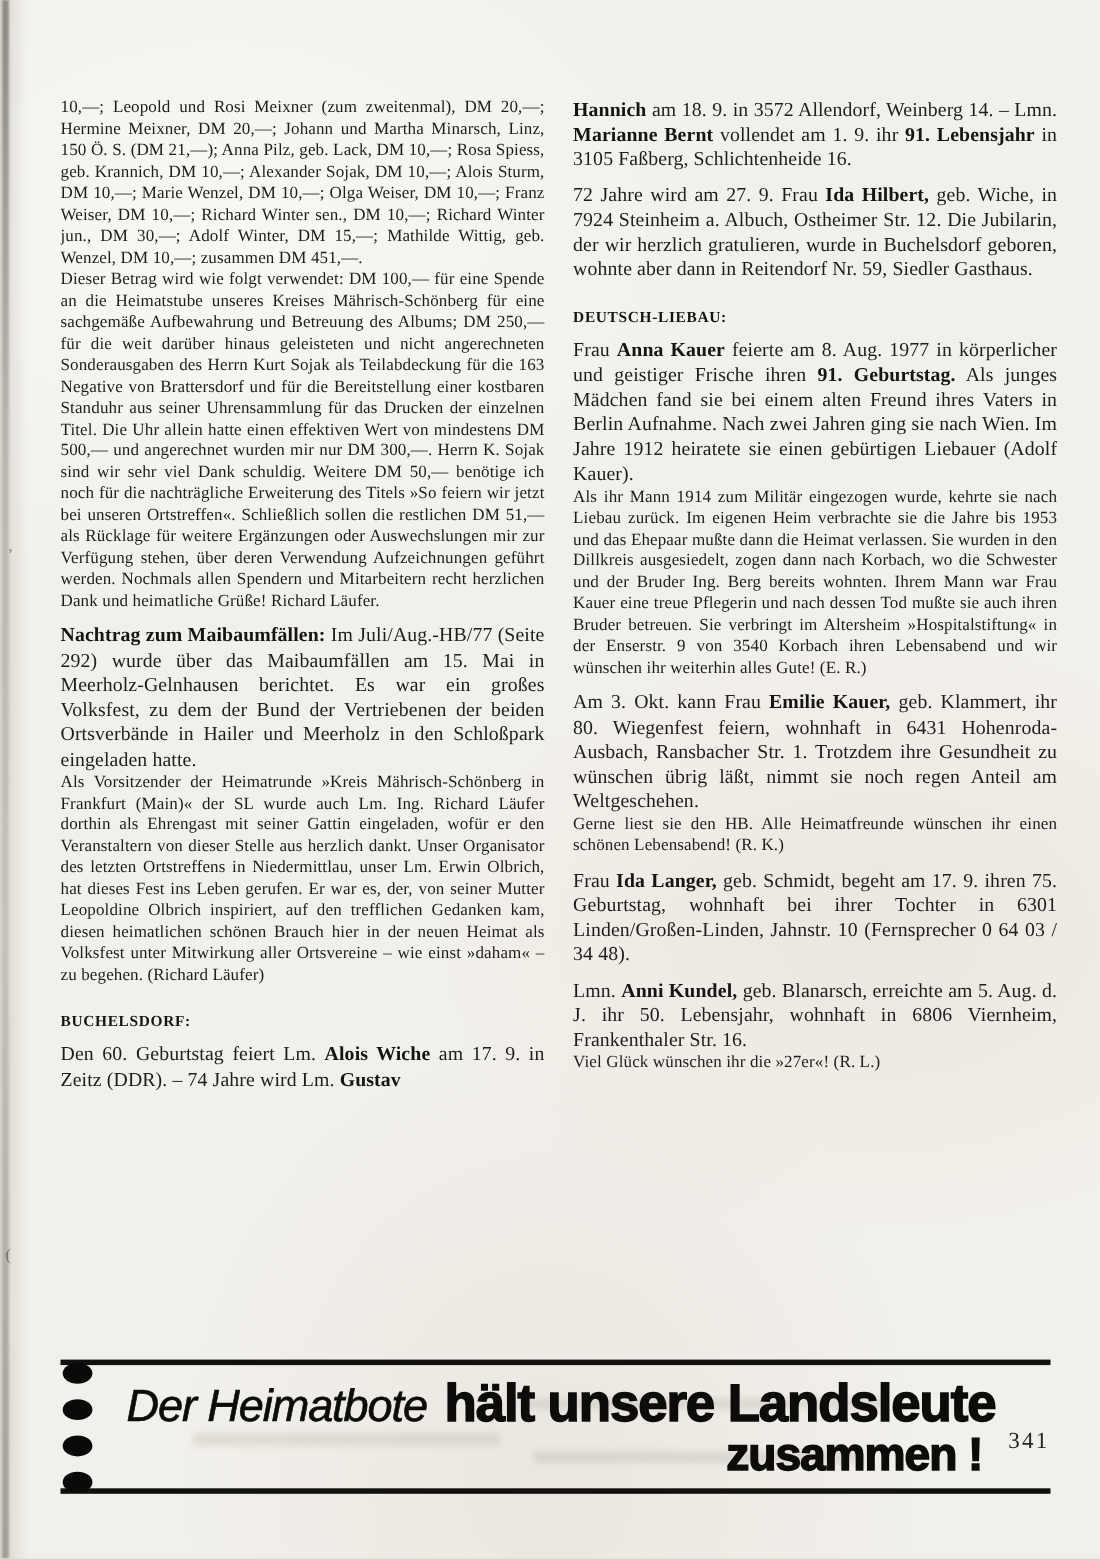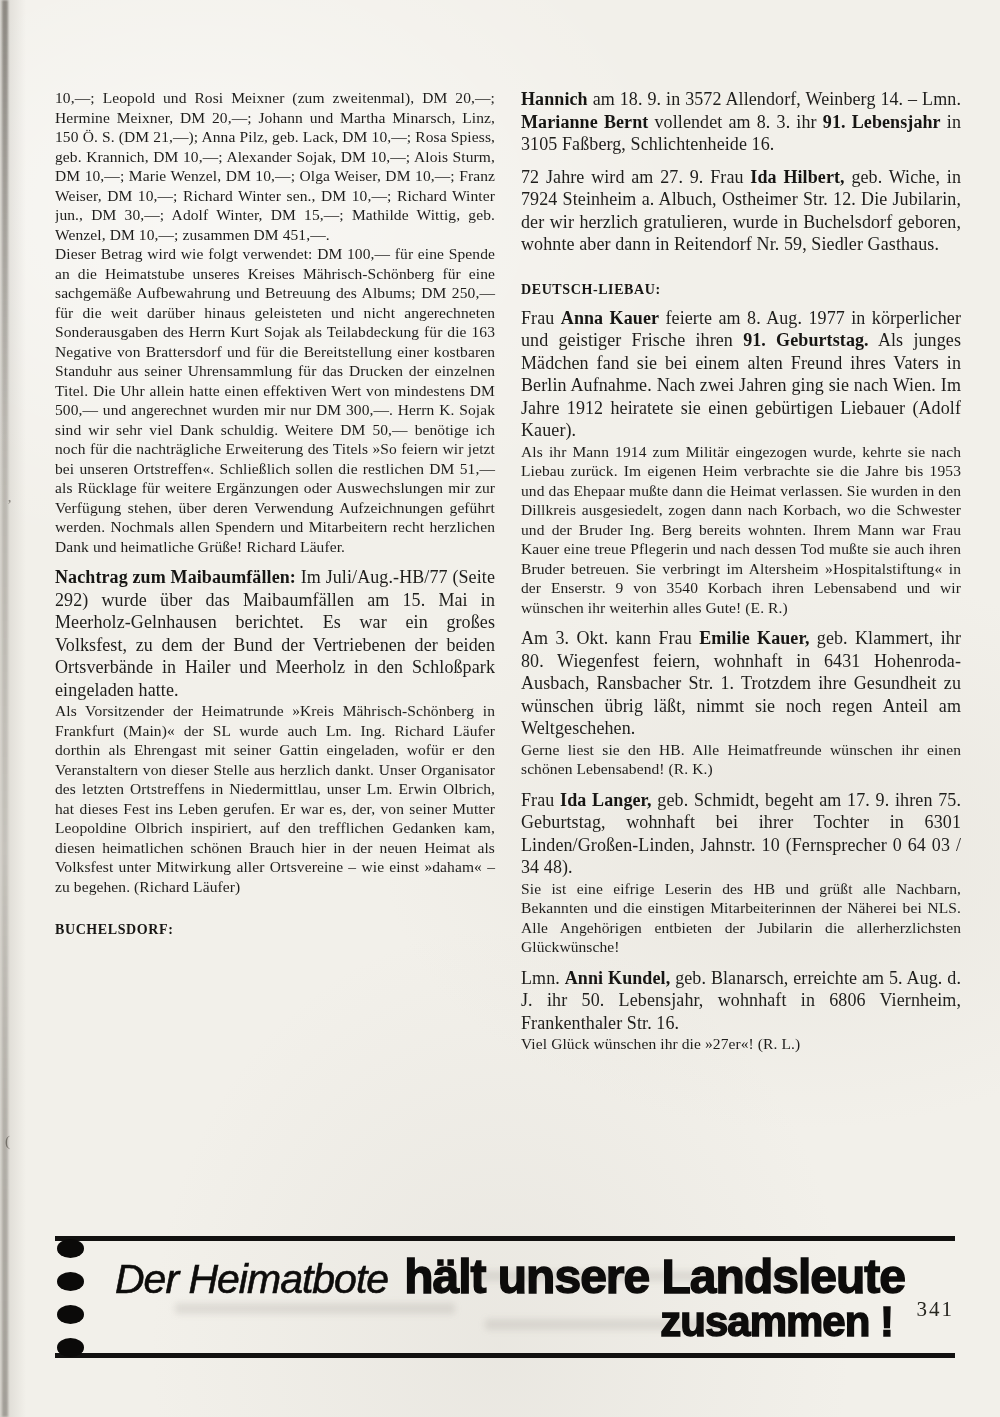--- a/index.html
+++ b/index.html
@@ -84,31 +84,31 @@
   <span class="margin-mark mark-a">’</span>
   <span class="margin-mark mark-b">(</span>
 
   <main class="columns">
     <section class="col">
         <p class="small"><span>10,—; Leopold und Rosi Meixner (zum zweitenmal), DM 20,—; Hermine Meixner, DM 20,—; Johann und Martha Minarsch, Linz, 150 Ö. S. (DM 21,—); Anna Pilz, geb. Lack, DM 10,—; Rosa Spiess, geb. Krannich, DM 10,—; Alexander Sojak, DM 10,—; Alois Sturm, DM 10,—; Marie Wenzel, DM 10,—; Olga Weiser, DM 10,—; Franz Weiser, DM 10,—; Richard Winter sen., DM 10,—; Richard Winter jun., DM 30,—; Adolf Winter, DM 15,—; Mathilde Wittig, geb. Wenzel, DM 10,—; zusammen DM 451,—.</span></p>
         <p class="small"><span>Dieser Betrag wird wie folgt verwendet: DM 100,— für eine Spende an die Heimatstube unseres Kreises Mährisch-Schönberg für eine sachgemäße Aufbewahrung und Betreuung des Albums; DM 250,— für die weit darüber hinaus geleisteten und nicht angerechneten Sonderausgaben des Herrn Kurt Sojak als Teilabdeckung für die 163 Negative von Brattersdorf und für die Bereitstellung einer kostbaren Standuhr aus seiner Uhrensammlung für das Drucken der einzelnen Titel. Die Uhr allein hatte einen effektiven Wert von mindestens DM 500,— und angerechnet wurden mir nur DM 300,—. Herrn K. Sojak sind wir sehr viel Dank schuldig. Weitere DM 50,— benötige ich noch für die nachträgliche Erweiterung des Titels »So feiern wir jetzt bei unseren Ortstreffen«. Schließlich sollen die restlichen DM 51,— als Rücklage für weitere Ergänzungen oder Auswechslungen mir zur Verfügung stehen, über deren Verwendung Aufzeichnungen geführt werden. Nochmals allen Spendern und Mitarbeitern recht herzlichen Dank und heimatliche Grüße! Richard Läufer.</span></p>
         <p class="large spaced"><span class="b">Nachtrag zum Maibaumfällen:</span><span> Im Juli/Aug.-HB/77 (Seite 292) wurde über das Maibaumfällen am 15. Mai in Meerholz-Gelnhausen berichtet. Es war ein großes Volksfest, zu dem der Bund der Vertriebenen der beiden Ortsverbände in Hailer und Meerholz in den Schloßpark eingeladen hatte.</span></p>
         <p class="small"><span>Als Vorsitzender der Heimatrunde »Kreis Mährisch-Schönberg in Frankfurt (Main)« der SL wurde auch Lm. Ing. Richard Läufer dorthin als Ehrengast mit seiner Gattin eingeladen, wofür er den Veranstaltern von dieser Stelle aus herzlich dankt. Unser Organisator des letzten Ortstreffens in Niedermittlau, unser Lm. Erwin Olbrich, hat dieses Fest ins Leben gerufen. Er war es, der, von seiner Mutter Leopoldine Olbrich inspiriert, auf den trefflichen Gedanken kam, diesen heimatlichen schönen Brauch hier in der neuen Heimat als Volksfest unter Mitwirkung aller Ortsvereine – wie einst »daham« – zu begehen. (Richard Läufer)</span></p>
         <p class="heading"><span class="b">BUCHELSDORF:</span></p>
+        <p class="large"><span>Den 60. Geburtstag feiert Lm. </span><span class="b">Alois Wiche</span><span> am 17. 9. in Zeitz (DDR). – 74 Jahre wird Lm. </span><span class="b">Gustav</span></p>
       </section>
     <section class="col">
-        <p class="large"><span class="b">Hannich</span><span> am 18. 9. in 3572 Allendorf, Weinberg 14. – Lmn. </span><span class="b">Marianne Bernt</span><span> vollendet am 8. 3. ihr </span><span class="b">91. Lebensjahr</span><span> in 3105 Faßberg, Schlichtenheide 16.</span></p>
+        <p class="large"><span class="b">Hannich</span><span> am 18. 9. in 3572 Allendorf, Weinberg 14. – Lmn. </span><span class="b">Marianne Bernt</span><span> vollendet am 1. 9. ihr </span><span class="b">91. Lebensjahr</span><span> in 3105 Faßberg, Schlichtenheide 16.</span></p>
         <p class="large spaced"><span>72 Jahre wird am 27. 9. Frau </span><span class="b">Ida Hilbert,</span><span> geb. Wiche, in 7924 Steinheim a. Albuch, Ostheimer Str. 12. Die Jubilarin, der wir herzlich gratulieren, wurde in Buchelsdorf geboren, wohnte aber dann in Reitendorf Nr. 59, Siedler Gasthaus.</span></p>
         <p class="heading"><span class="b">DEUTSCH-LIEBAU:</span></p>
         <p class="large"><span>Frau </span><span class="b">Anna Kauer</span><span> feierte am 8. Aug. 1977 in körperlicher und geistiger Frische ihren </span><span class="b">91. Geburtstag.</span><span> Als junges Mädchen fand sie bei einem alten Freund ihres Vaters in Berlin Aufnahme. Nach zwei Jahren ging sie nach Wien. Im Jahre 1912 heiratete sie einen gebürtigen Liebauer (Adolf Kauer).</span></p>
         <p class="small"><span>Als ihr Mann 1914 zum Militär eingezogen wurde, kehrte sie nach Liebau zurück. Im eigenen Heim verbrachte sie die Jahre bis 1953 und das Ehepaar mußte dann die Heimat verlassen. Sie wurden in den Dillkreis ausgesiedelt, zogen dann nach Korbach, wo die Schwester und der Bruder Ing. Berg bereits wohnten. Ihrem Mann war Frau Kauer eine treue Pflegerin und nach dessen Tod mußte sie auch ihren Bruder betreuen. Sie verbringt im Altersheim »Hospitalstiftung« in der Enserstr. 9 von 3540 Korbach ihren Lebensabend und wir wünschen ihr weiterhin alles Gute! (E. R.)</span></p>
         <p class="large spaced"><span>Am 3. Okt. kann Frau </span><span class="b">Emilie Kauer,</span><span> geb. Klammert, ihr 80. Wiegenfest feiern, wohnhaft in 6431 Hohenroda-Ausbach, Ransbacher Str. 1. Trotzdem ihre Gesundheit zu wünschen übrig läßt, nimmt sie noch regen Anteil am Weltgeschehen.</span></p>
         <p class="small"><span>Gerne liest sie den HB. Alle Heimatfreunde wünschen ihr einen schönen Lebensabend! (R. K.)</span></p>
         <p class="large spaced"><span>Frau </span><span class="b">Ida Langer,</span><span> geb. Schmidt, begeht am 17. 9. ihren 75. Geburtstag, wohnhaft bei ihrer Tochter in 6301 Linden/Großen-Linden, Jahnstr. 10 (Fernsprecher 0 64 03 / 34 48).</span></p>
-        <p class="small"><span>Sie ist eine eifrige Leserin des HB und grüßt alle Nachbarn, Bekannten und die einstigen Mitarbeiterinnen der Näherei bei NLS. Alle Angehörigen entbieten der Jubilarin die allerherzlichsten Glückwünsche!</span></p>
         <p class="large spaced"><span>Lmn. </span><span class="b">Anni Kundel,</span><span> geb. Blanarsch, erreichte am 5. Aug. d. J. ihr 50. Lebensjahr, wohnhaft in 6806 Viernheim, Frankenthaler Str. 16.</span></p>
         <p class="small"><span>Viel Glück wünschen ihr die »27er«! (R. L.)</span></p>
       </section>
   </main>
 
   <div class="banner">
     <div class="ghost ghost1"></div>
     <div class="ghost ghost2"></div>
     <div class="ghost ghost3"></div>
     <div class="banner-dots">

